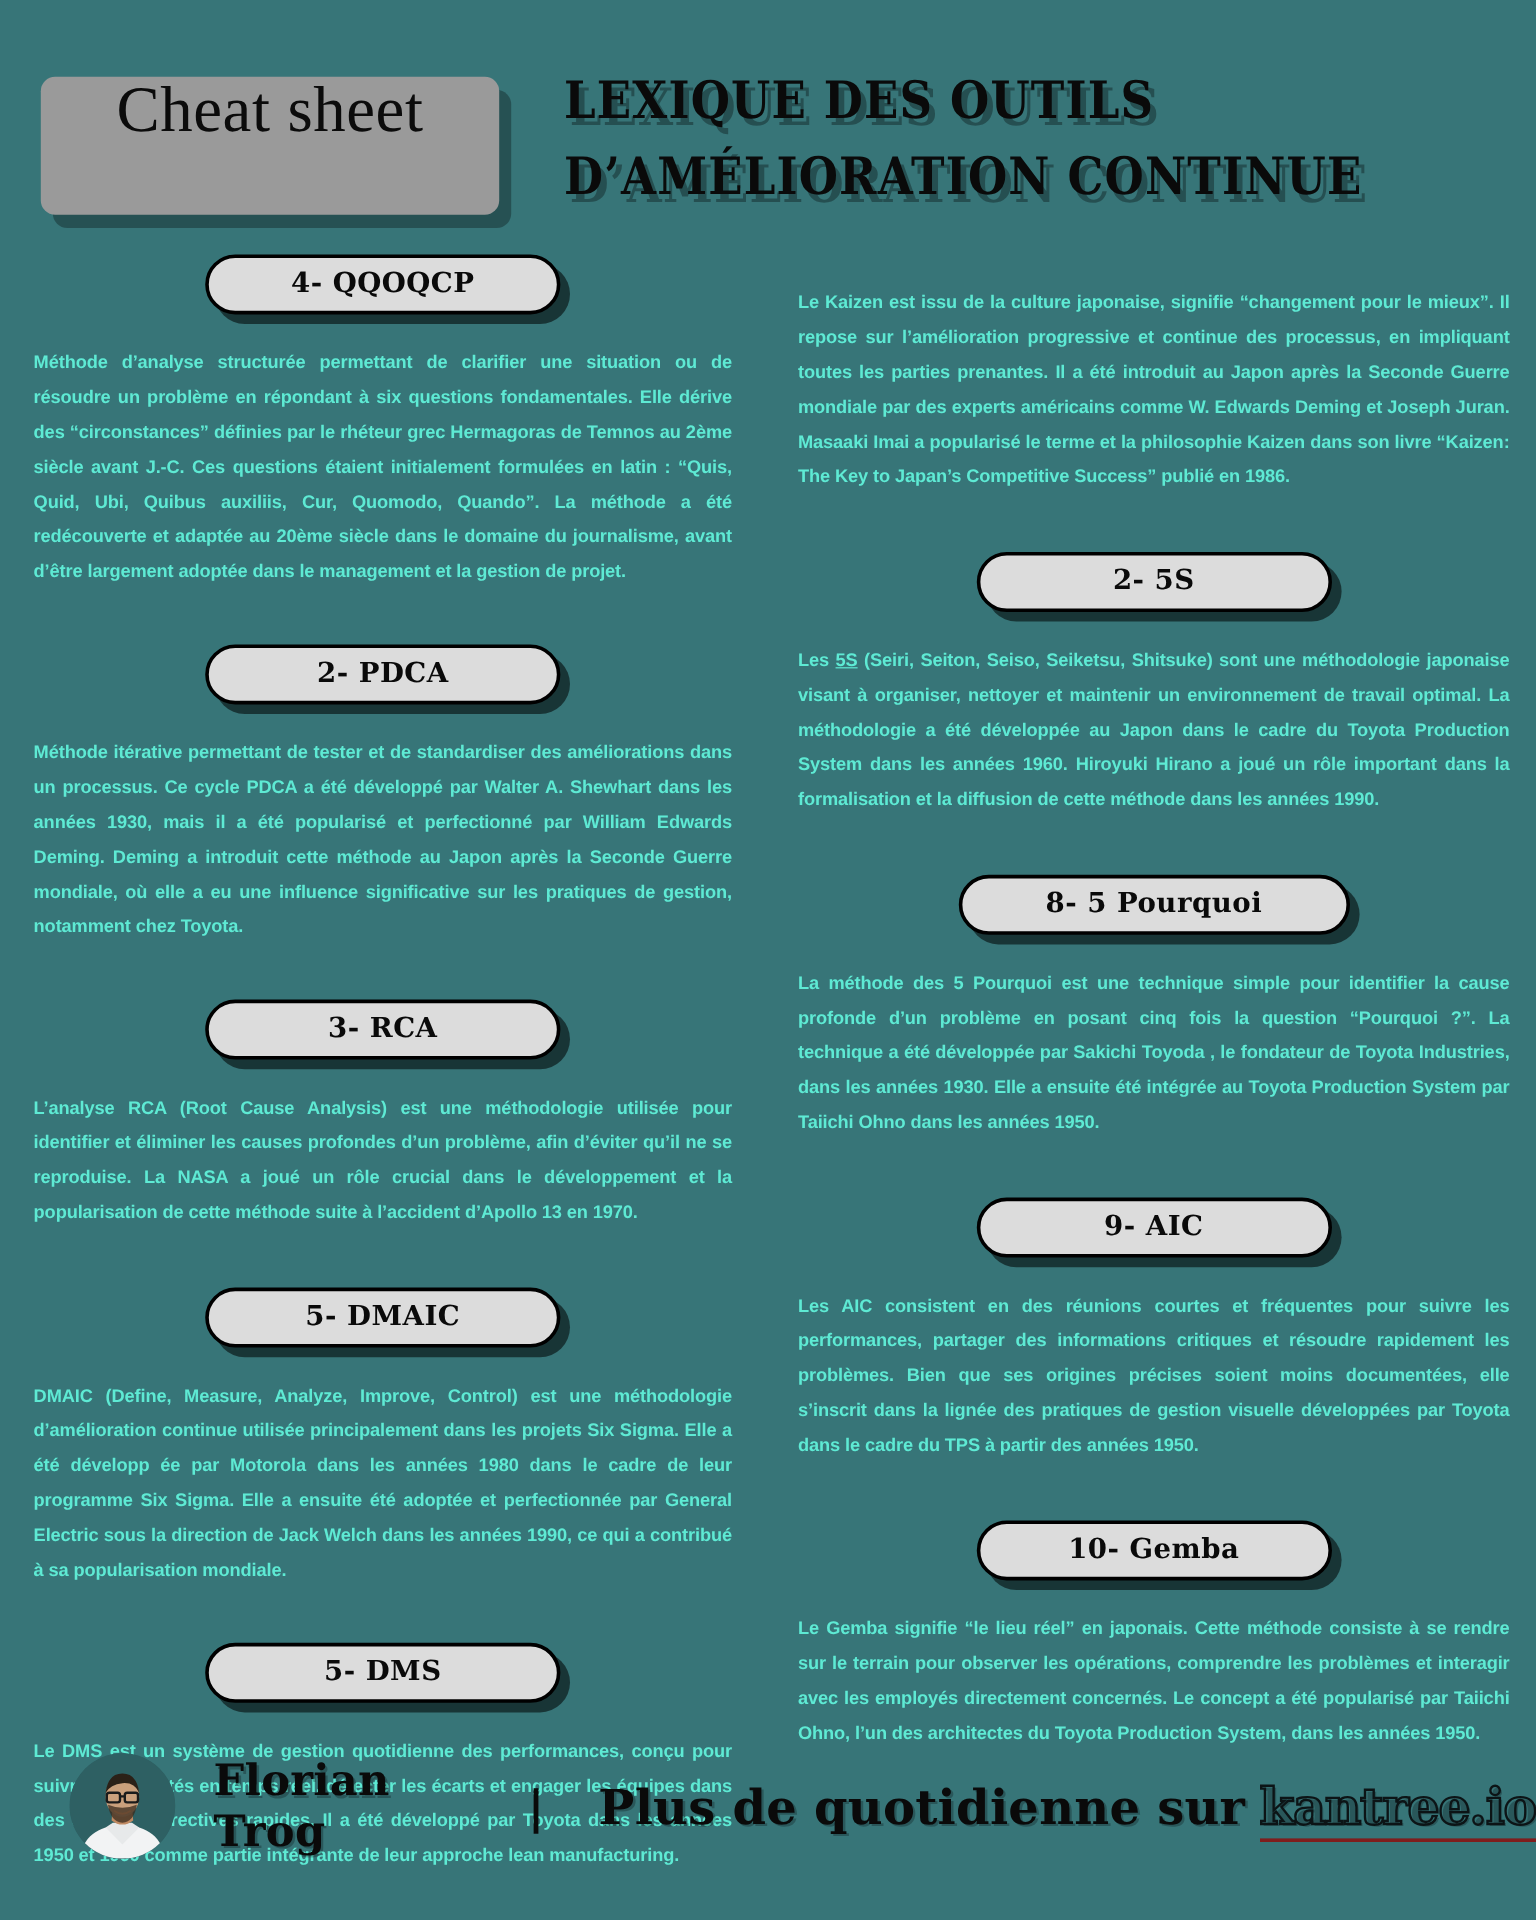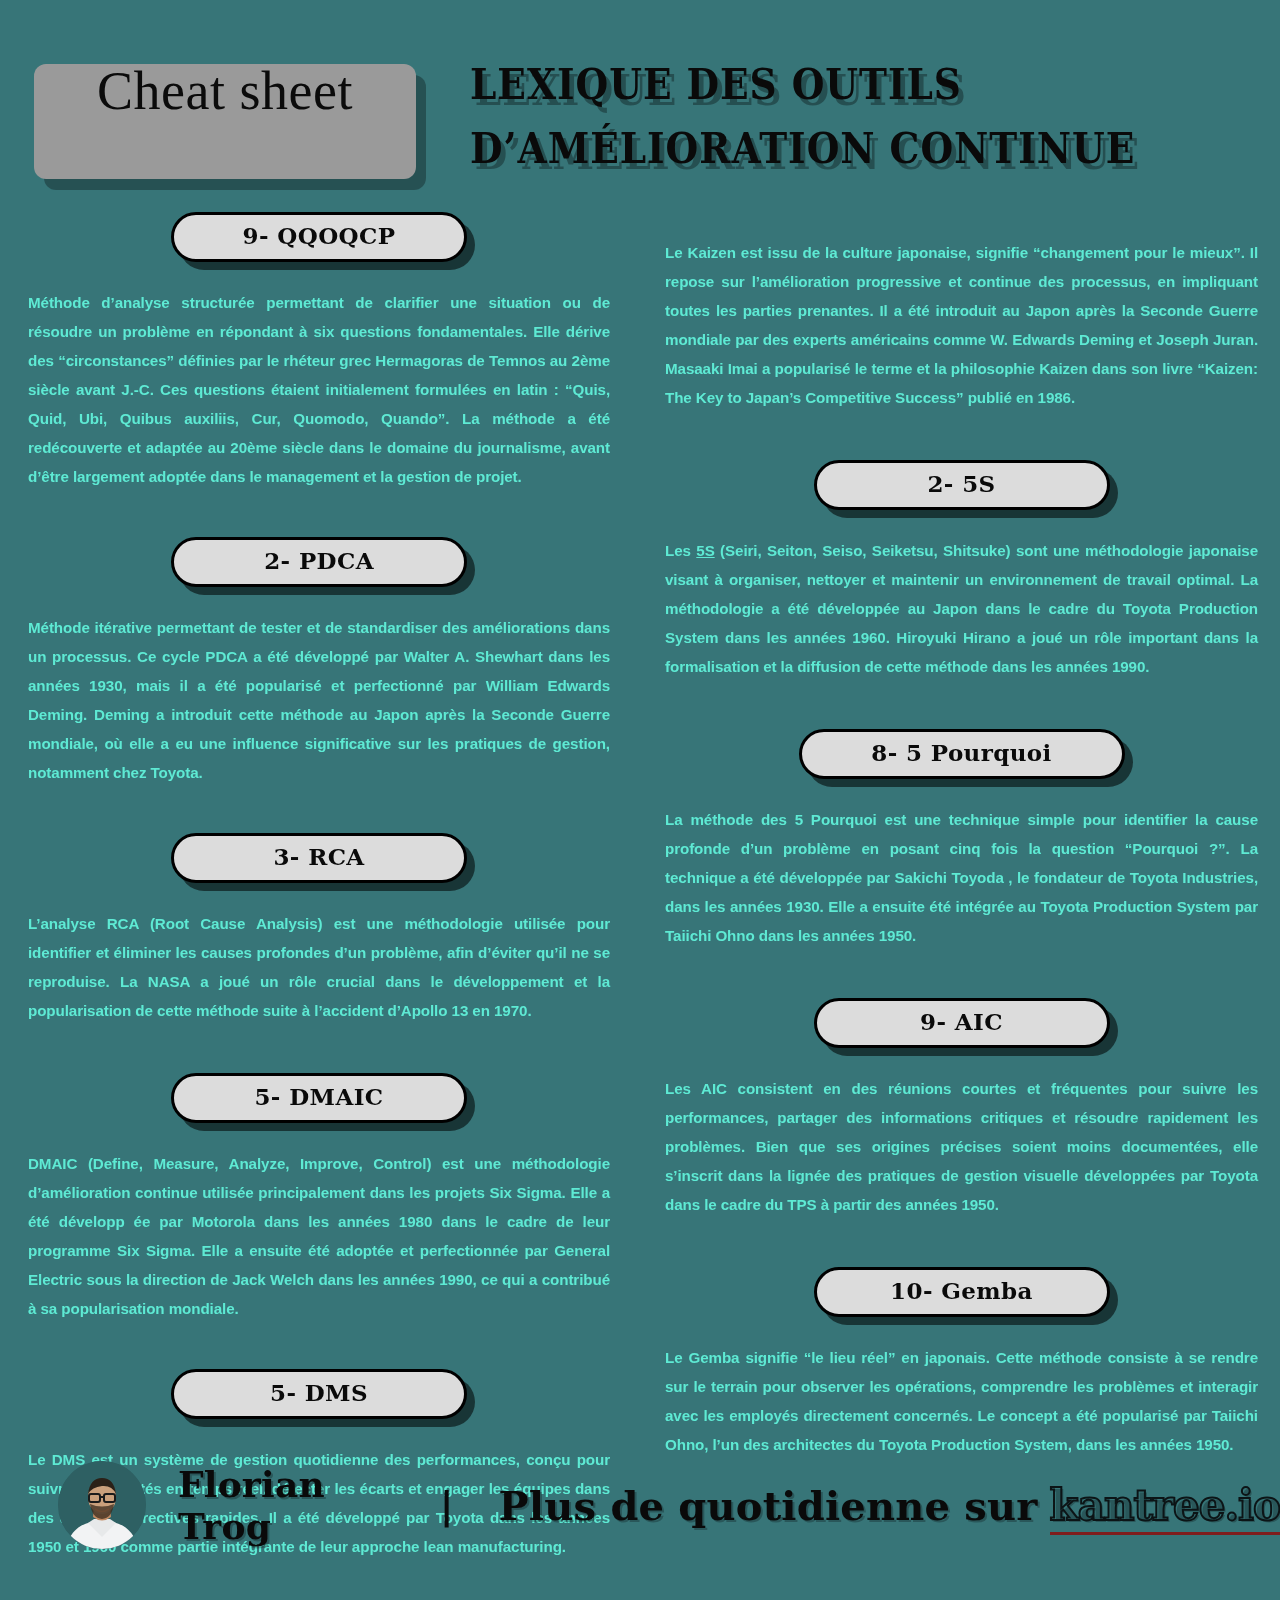--- a/index.html
+++ b/index.html
@@ -194,21 +194,21 @@
   </div>
 </div>
 
 <div class="columns">
 
   <div class="col col-left">
 
     <div class="section">
       <div class="pill-row">
         <div class="pill">
-          <span class="pill-label">9- QQOQCP</span>
+          <span class="pill-label">4- QQOQCP</span>
         </div>
       </div>
       <p class="body-text">Méthode d’analyse structurée permettant de clarifier une situation ou de résoudre un problème en répondant à six questions fondamentales. Elle dérive des “circonstances” définies par le rhéteur grec Hermagoras de Temnos au 2ème siècle avant J.-C. Ces questions étaient initialement formulées en latin : “Quis, Quid, Ubi, Quibus auxiliis, Cur, Quomodo, Quando”. La méthode a été redécouverte et adaptée au 20ème siècle dans le domaine du journalisme, avant d’être largement adoptée dans le management et la gestion de projet.</p>
     </div>
 
     <div class="gap-1"></div>
 
     <div class="section">
       <div class="pill-row">
         <div class="pill">

